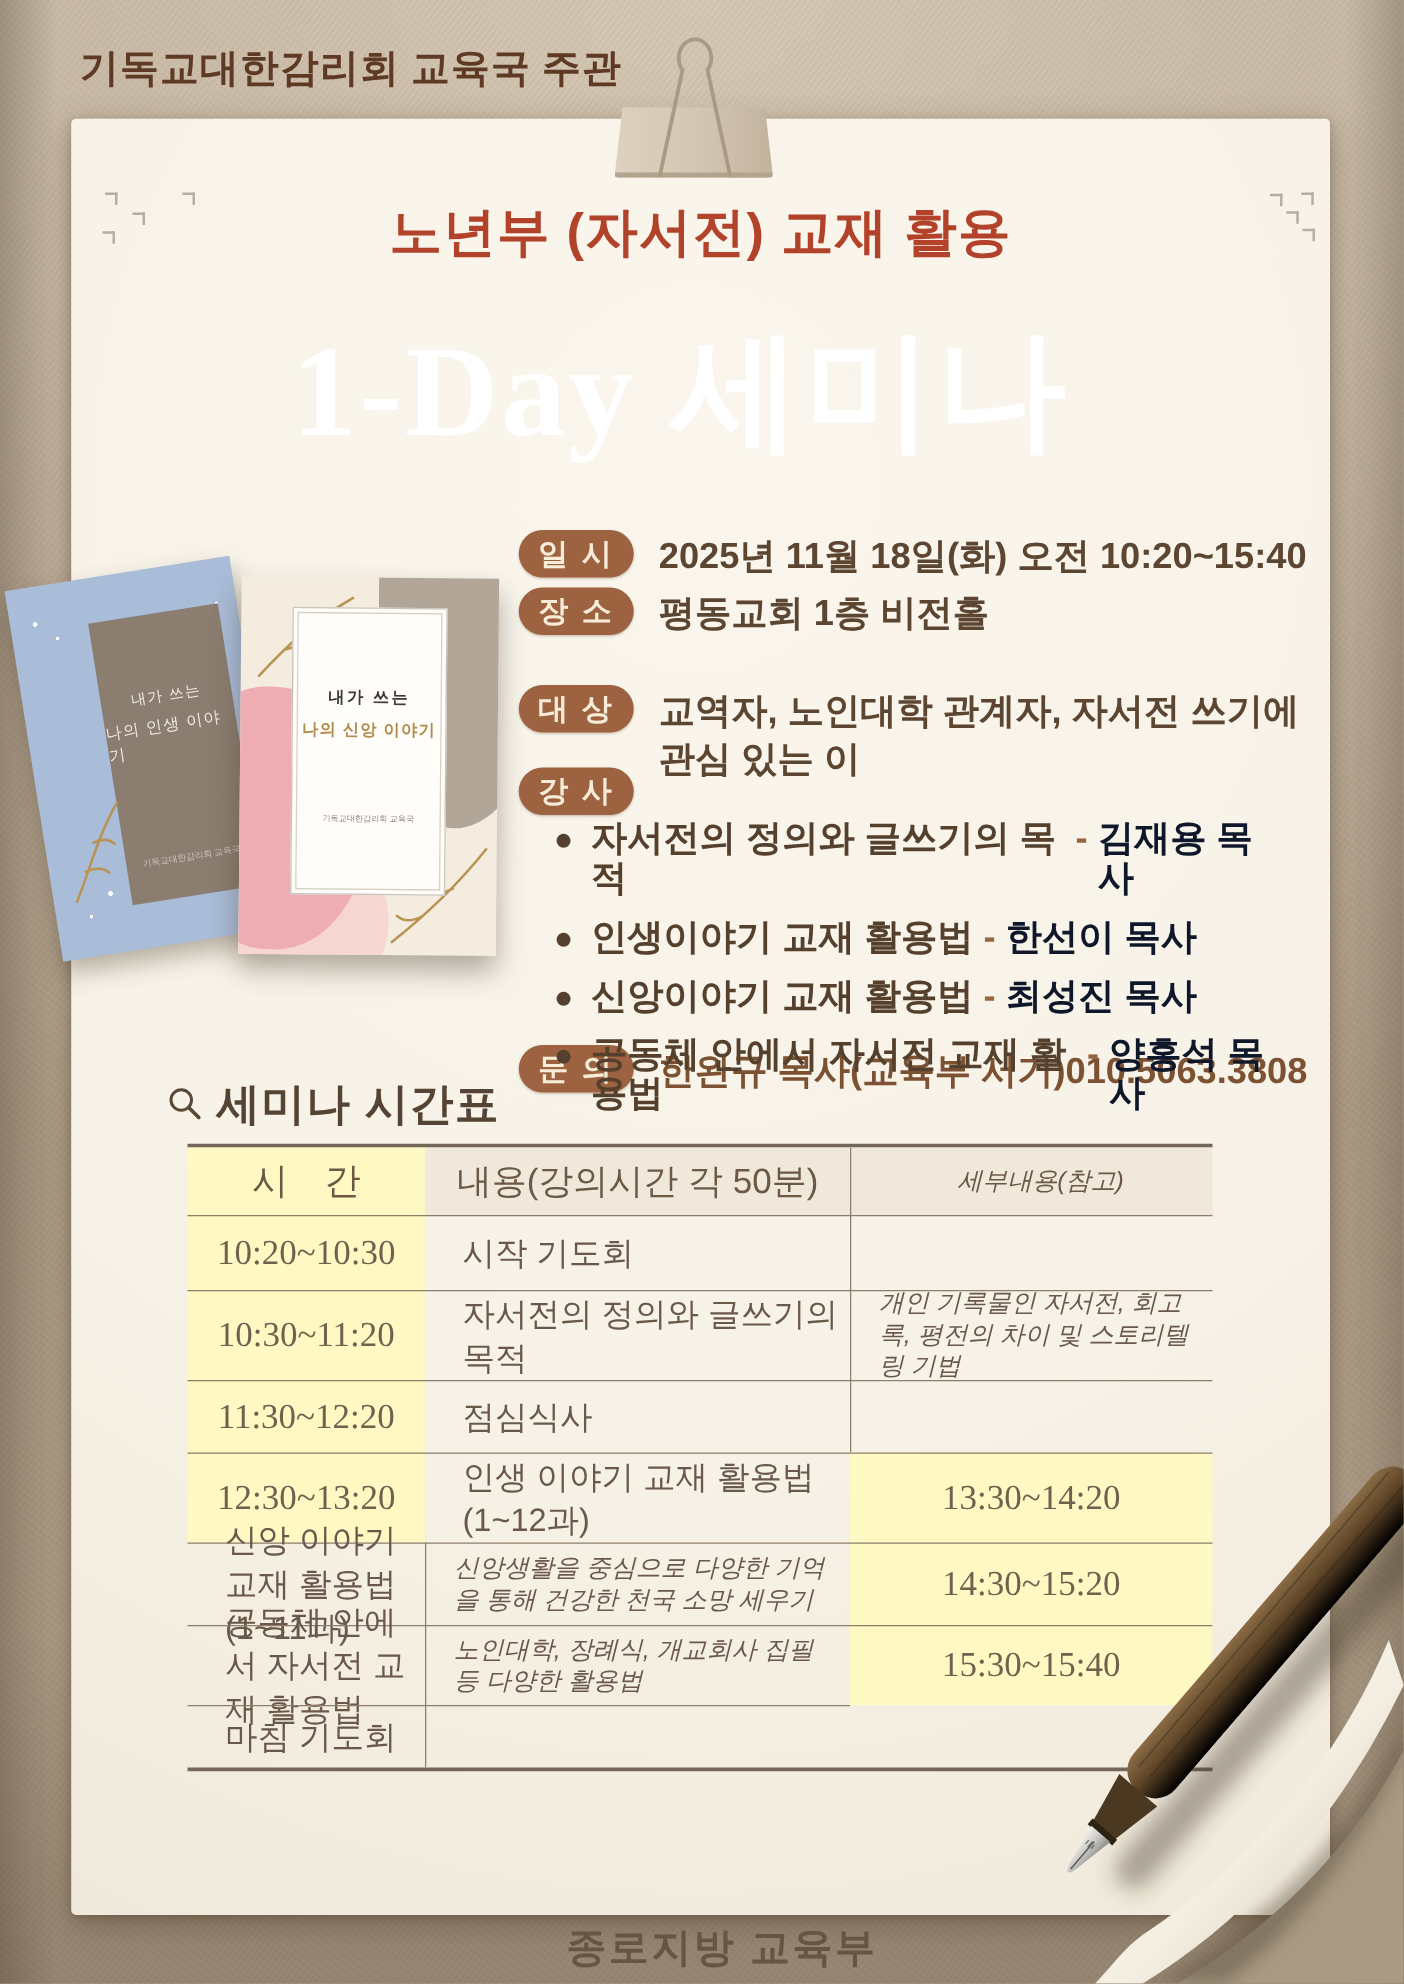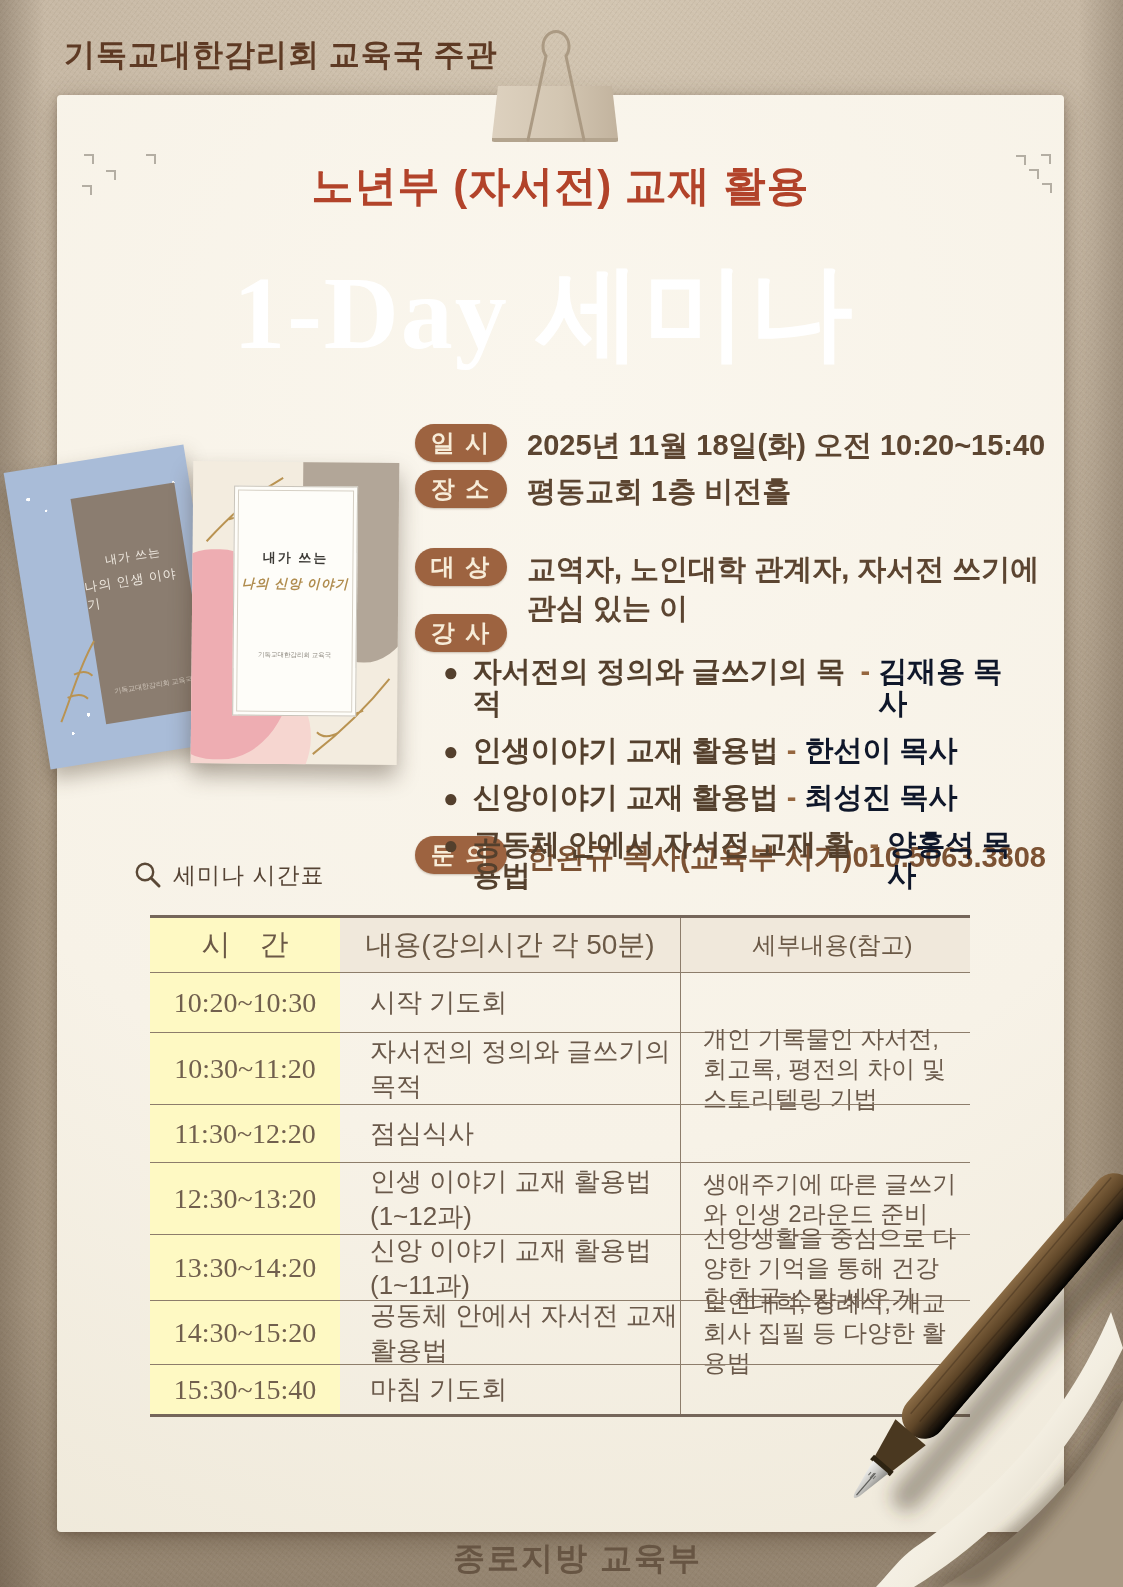--- a/index.html
+++ b/index.html
@@ -66,38 +66,38 @@
   .info-value.contact{color:#7c5233;}
   
   .speakers{position:absolute; left:443px; top:656px; width:580px;}
   .speaker{display:flex; align-items:baseline; margin-bottom:15px; font-size:29px; font-weight:bold; line-height:1.1;}
   .dot{color:#54402d; margin-right:14px; font-size:26px;}
   .topic{color:#54402d;}
   .sep{color:#95663f; margin:0 8px;}
   .sname{color:#0f172a;}
   
   .sched-head{position:absolute; left:133px; top:860px; display:flex; align-items:center;}
-  .sched-head .label{margin-left:10px; font-size:23px; font-weight:normal; color:#55433​4; color:#554334; letter-spacing:1px;}
+  .sched-head .label{margin-left:10px; font-size:35px; font-weight:bold; color:#55433​4; color:#554334; letter-spacing:1px;}
   
   .table{
     position:absolute; left:150px; top:915px; width:820px;
     display:grid; grid-template-columns:190px 340px 290px;
     grid-template-rows:54px 60px 72px 58px 72px 66px 64px 50px;
     border-top:3px solid #75665a; border-bottom:3px solid #75665a;
   }
   .cell{display:flex; align-items:center; color:#6a594a;}
   .cell.rl{border-top:1.5px solid #8d7d6b;}
   .cell.time{
     justify-content:center; background:#fef9c3;
     font-family:"Liberation Serif", serif; font-size:28px; color:#71604e;
   }
   .cell.th{justify-content:center; font-size:28px; color:#6b5946; background:#f0e8db;}
   .cell.th.time{background:#fef9c3; font-size:29px;}
   .cell.content{padding-left:30px; font-size:26px;}
-  .cell.detail{border-left:1.5px solid #8d7d6b; padding:4px 8px 4px 22px; font-size:24px; line-height:1.25; align-items:center;}
+  .cell.detail{border-left:1.5px solid #8d7d6b; padding:4px 8px 4px 22px; font-size:20px; line-height:1.25; align-items:center;font-style:italic;}
   
   .book-back{
     position:absolute; left:26px; top:457px; width:182px; height:300px;
     background:#a9bcd8; transform:rotate(-9deg);
     box-shadow:0 10px 20px rgba(60,45,30,.35);
     background-image:
       radial-gradient(4px 4px at 20px 30px, #fff 45%, rgba(255,255,255,0) 50%),
       radial-gradient(3px 3px at 36px 44px, #fff 45%, rgba(255,255,255,0) 50%),
       radial-gradient(4px 4px at 150px 260px, #fff 45%, rgba(255,255,255,0) 50%),
       radial-gradient(3px 3px at 160px 242px, #fff 45%, rgba(255,255,255,0) 50%),
@@ -121,21 +121,21 @@
   .blob-pink{position:absolute; left:-46px; top:88px; width:150px; height:210px; background:#eeadb2; border-radius:46% 54% 52% 48%;}
   .blob-pink2{position:absolute; left:-30px; top:200px; width:150px; height:150px; background:#f6d6d0; border-radius:50%;}
   .blob-taupe{position:absolute; right:-34px; top:-30px; width:130px; height:230px; background:#b2a698; border-radius:0 0 60% 55%;}
   .book-front .panel{
     position:absolute; left:50%; top:46%; transform:translate(-50%,-50%);
     width:122px; height:228px; background:#fefdf9;
     border:1px solid #c9c4ba; box-shadow:inset 0 0 0 3px #fefdf9, inset 0 0 0 4px #d6d0c5;
     display:flex; flex-direction:column; align-items:center;
   }
   .book-front .t1{margin-top:62px; font-size:13px; font-weight:bold; color:#3c3a36; letter-spacing:2px;}
-  .book-front .t2{margin-top:8px; font-size:13px; font-weight:bold; color:#b08c4e; letter-spacing:1px;font-style:italic;}
+  .book-front .t2{margin-top:8px; font-size:13px; font-weight:bold; color:#b08c4e; letter-spacing:1px;}
   .book-front .pub{margin-top:58px; font-size:6.5px; color:#8a857c;}
   .leaf{position:absolute; stroke:#b99352; fill:none; stroke-width:2;}
   
   .curl-svg{position:absolute; left:830px; top:1100px;}
   .pen-svg{position:absolute; left:820px; top:1130px;}
   .clip-svg{position:absolute; left:480px; top:14px;}
 </style>
 </head>
 <body>
 
@@ -254,21 +254,20 @@
     <div class="cell time rl">10:30~11:20</div>
     <div class="cell content rl">자서전의 정의와 글쓰기의 목적</div>
     <div class="cell detail rl">개인 기록물인 자서전, 회고록, 평전의 차이 및 스토리텔링 기법</div>
 
     <div class="cell time rl">11:30~12:20</div>
     <div class="cell content rl">점심식사</div>
     <div class="cell detail rl"></div>
 
     <div class="cell time rl">12:30~13:20</div>
     <div class="cell content rl">인생 이야기 교재 활용법(1~12과)</div>
-    <div class="cell detail rl">생애주기에 따른 글쓰기와 인생 2라운드 준비</div>
 
     <div class="cell time rl">13:30~14:20</div>
     <div class="cell content rl">신앙 이야기 교재 활용법(1~11과)</div>
     <div class="cell detail rl">신앙생활을 중심으로 다양한 기억을 통해 건강한 천국 소망 세우기</div>
 
     <div class="cell time rl">14:30~15:20</div>
     <div class="cell content rl">공동체 안에서 자서전 교재 활용법</div>
     <div class="cell detail rl">노인대학, 장례식, 개교회사 집필 등 다양한 활용법</div>
 
     <div class="cell time rl">15:30~15:40</div>

